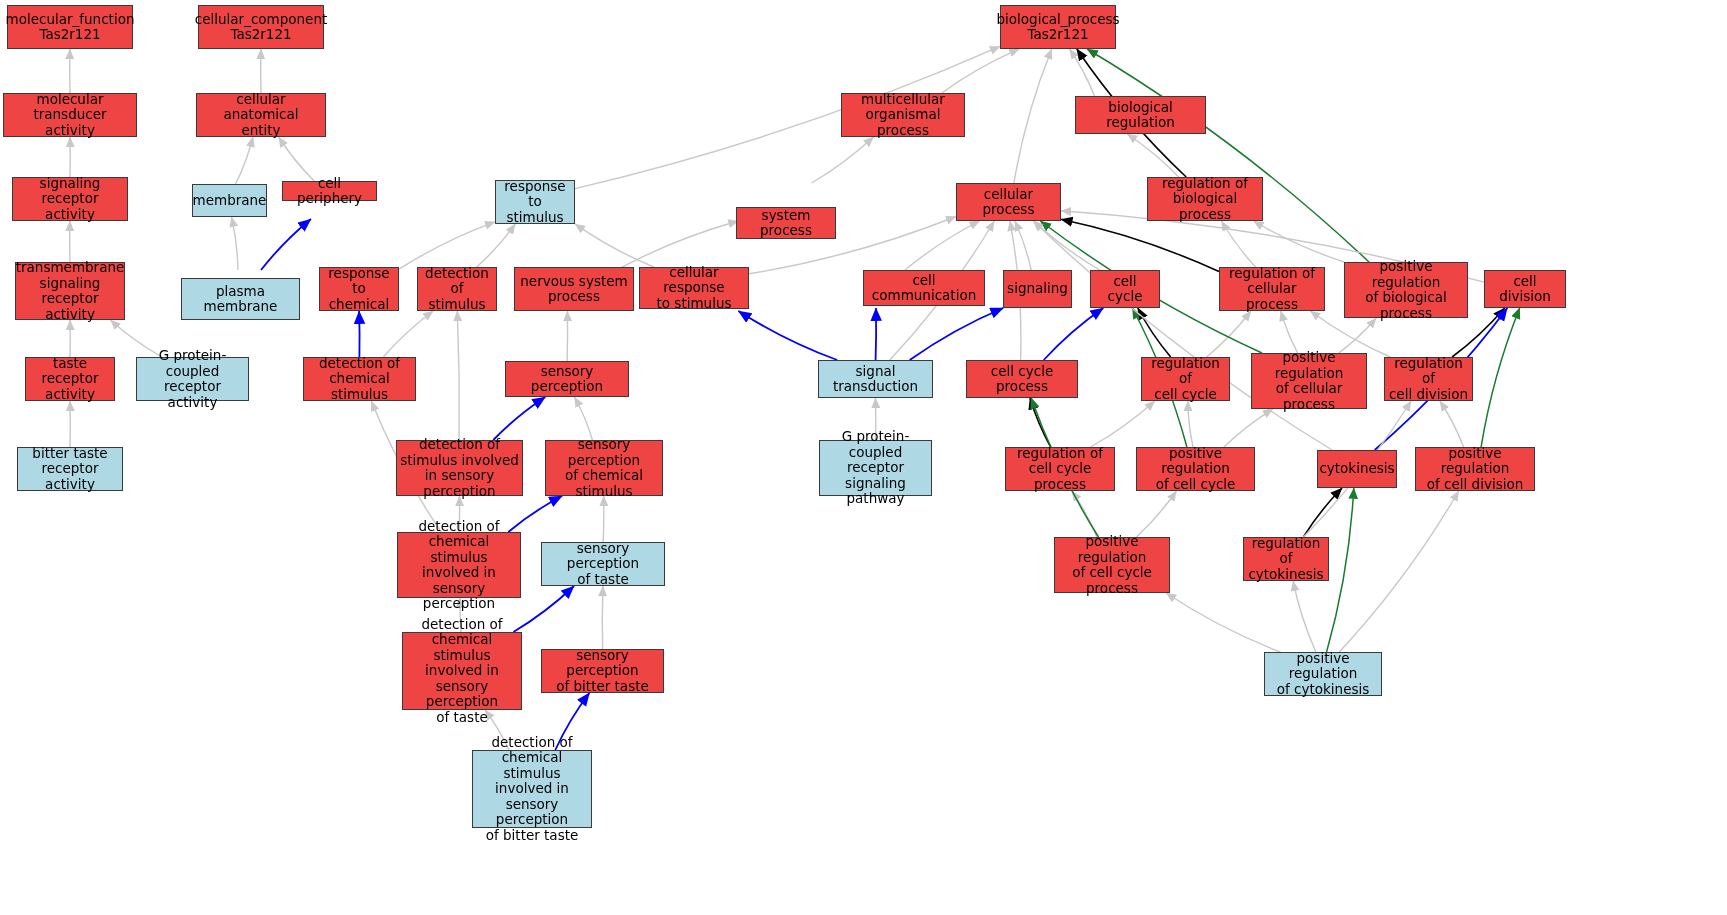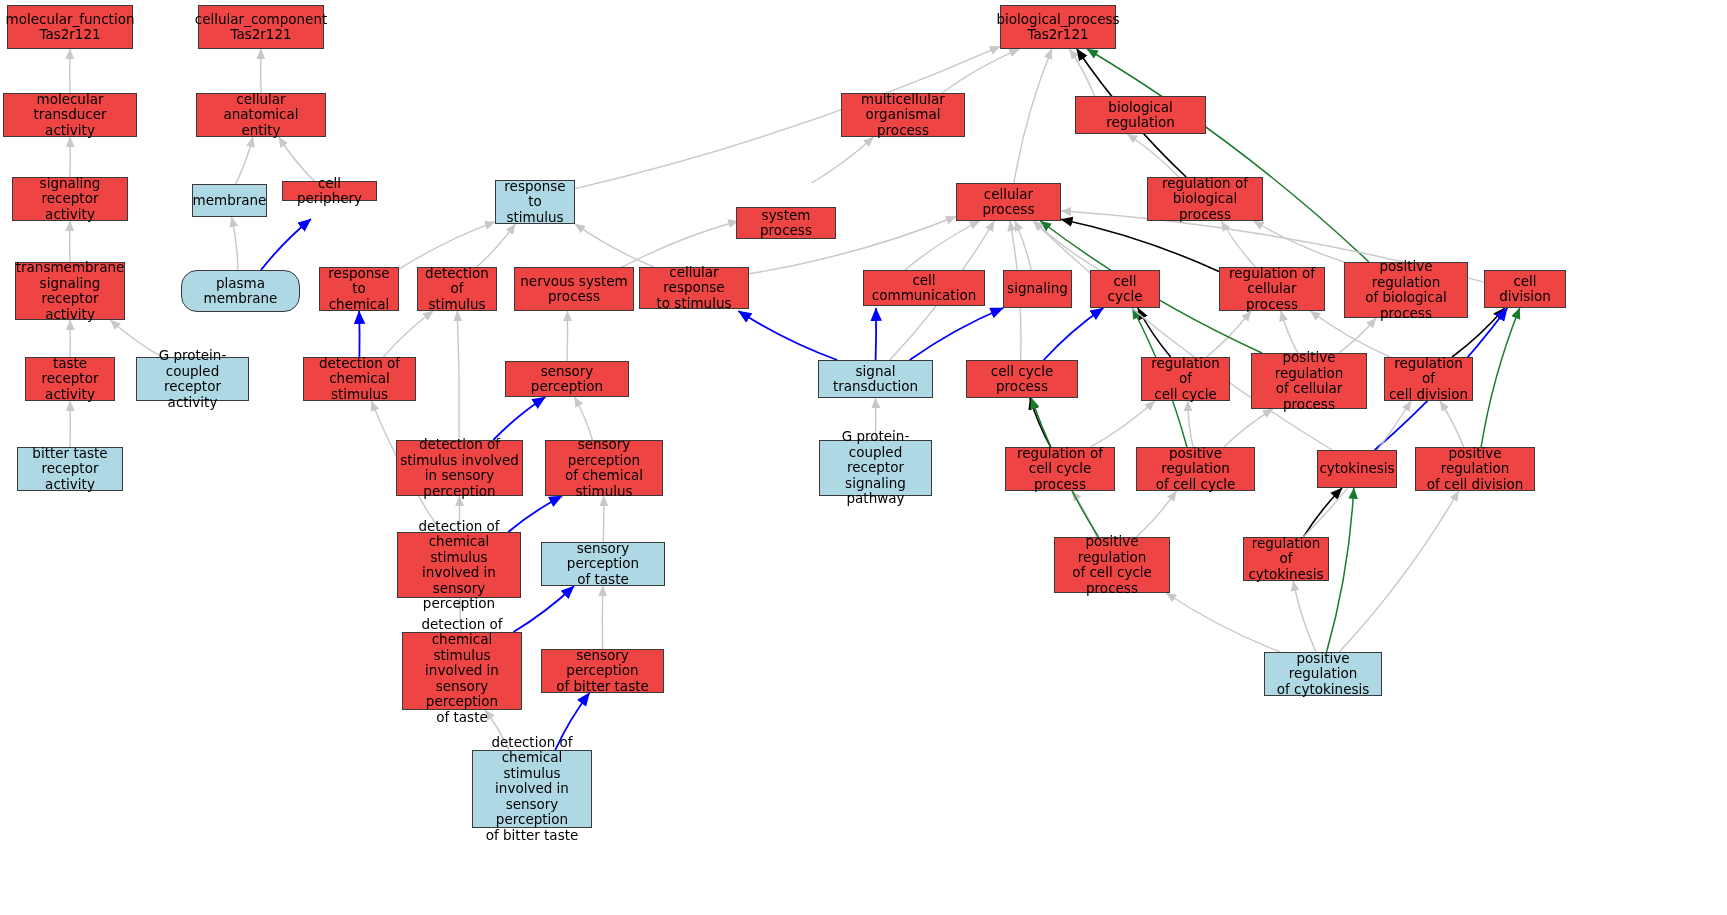--- a/index.html
+++ b/index.html
@@ -139,21 +139,21 @@
       <div class="node hl" style="left: 136px; top: 357px; width: 113px; height: 44px;">G protein-coupled
 receptor activity</div>
       <div class="node hl" style="left: 17px; top: 447px; width: 106px; height: 44px;">bitter taste
 receptor activity</div>
       <div class="node" style="left: 198px; top: 5px; width: 126px; height: 44px;">cellular_component
 Tas2r121</div>
       <div class="node" style="left: 196px; top: 93px; width: 130px; height: 44px;">cellular anatomical
 entity</div>
       <div class="node hl" style="left: 192px; top: 184px; width: 75px; height: 33px;">membrane</div>
       <div class="node" style="left: 282px; top: 181px; width: 95px; height: 20px;">cell periphery</div>
-      <div class="node hl" style="left: 181px; top: 270px; width: 119px; height: 42px; border-radius: 16px;">plasma membrane</div>
+      <div class="node hl" style="left: 181px; top: 278px; width: 119px; height: 42px;">plasma membrane</div>
       <div class="node hl" style="left: 495px; top: 180px; width: 80px; height: 44px;">response to
 stimulus</div>
       <div class="node" style="left: 319px; top: 267px; width: 80px; height: 44px;">response to
 chemical</div>
       <div class="node" style="left: 417px; top: 267px; width: 80px; height: 44px;">detection of
 stimulus</div>
       <div class="node" style="left: 514px; top: 267px; width: 120px; height: 44px;">nervous system
 process</div>
       <div class="node" style="left: 639px; top: 267px; width: 110px; height: 42px;">cellular response
 to stimulus</div>

